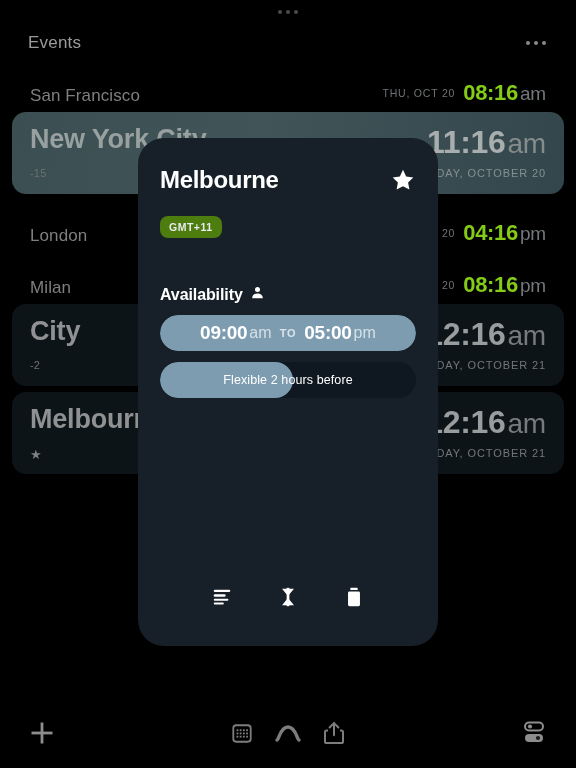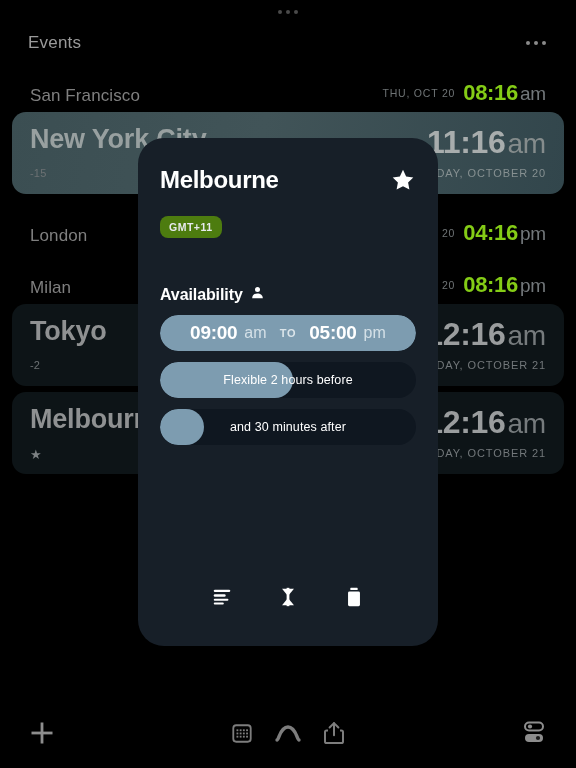--- a/index.html
+++ b/index.html
@@ -147,21 +147,21 @@
     background: #7d9cb0;
     border-radius: 18px;
   }
   .slider .lbl {
     position: relative; z-index: 2;
     height: 100%; display: flex; align-items: center; justify-content: center;
     font-size: 12.5px; color: #ffffff; letter-spacing: .1px;
   }
   .slider.full .fill { width: 100%; }
   .slider.full .lbl {
-    gap: 5px; font-size: 0;
+    font-size: 0;
   }
   .t-num { font-size: 19px; font-weight: bold; color: #ffffff; letter-spacing: -.3px; }
   .t-mer { font-size: 16px; color: #d4e0e7; margin-left: 2px; }
   .t-to  { font-size: 11px; font-weight: bold; color: #dbe5ea; letter-spacing: .8px; margin: 12px 8px; }
 
   
   .modal-actions {
     position: absolute; left: 0; bottom: 38px; width: 100%;
     display: flex; justify-content: center; gap: 44px; align-items: center;
   }
@@ -249,21 +249,21 @@
         <div class="city-right">
           <div class="time-line">
             <span class="date-sm">OCT 20</span>
             <span class="time-big">08:16</span>
             <span class="time-mer">pm</span>
           </div>
         </div>
       </div>
       <div class="city-row card">
         <div class="city-left">
-          <div class="city-name">Tokyo</div>
+          <div class="city-name">City</div>
           <div class="city-sub">-2</div>
         </div>
         <div class="city-right">
           <div class="time-line">
             <span class="time-big">12:16</span>
             <span class="time-mer">am</span>
           </div>
           <div class="date-long">FRIDAY, OCTOBER 21</div>
         </div>
       </div>
@@ -316,24 +316,20 @@
       </div>
     </div>
 
     
     <div class="slider" id="before-slider">
       <div class="fill" id="before-fill" style="width: 52%;"></div>
       <div class="lbl">Flexible 2 hours before</div>
     </div>
 
     
-    <div class="slider" id="after-slider">
-      <div class="fill" id="after-fill" style="width: 17%;"></div>
-      <div class="lbl">and 30 minutes after</div>
-    </div>
 
     <div class="modal-actions">
       <div class="act">
         <svg width="22" height="22" viewBox="0 0 24 24">
           <rect x="3" y="4" width="18" height="2.6" rx="1.3" fill="#ffffff"></rect>
           <rect x="3" y="9" width="13" height="2.6" rx="1.3" fill="#ffffff"></rect>
           <rect x="3" y="14" width="16" height="2.2" rx="1.1" fill="#ffffff"></rect>
           <rect x="3" y="18" width="11" height="2.2" rx="1.1" fill="#ffffff"></rect>
         </svg>
       </div>

